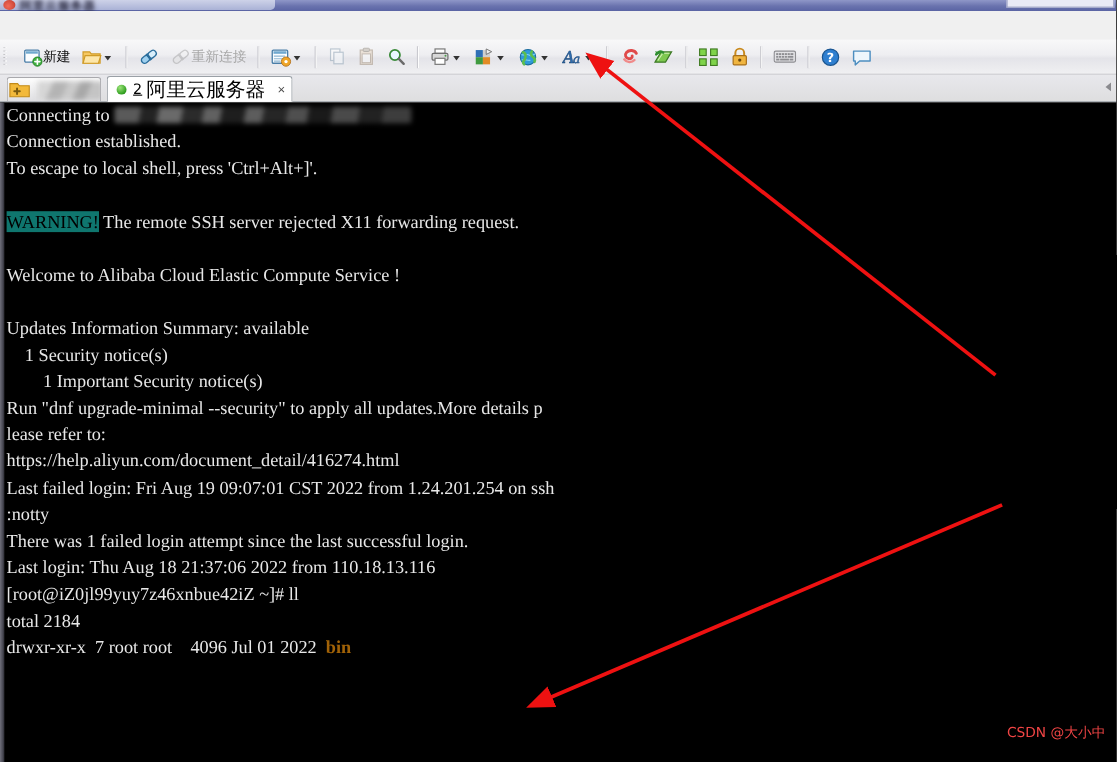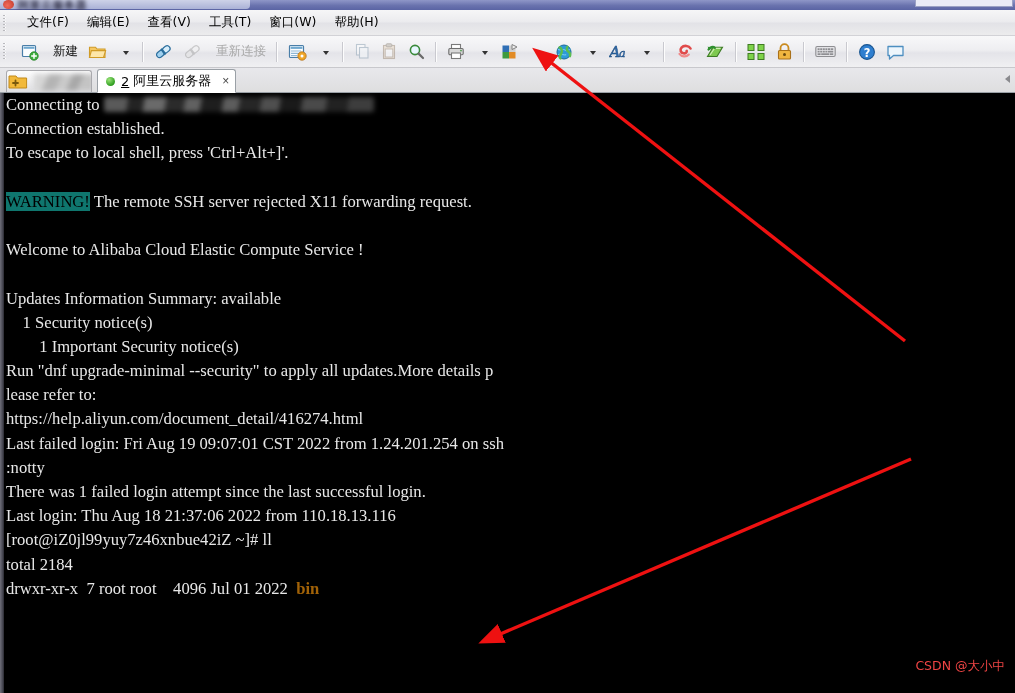--- a/index.html
+++ b/index.html
@@ -123,21 +123,21 @@
     gap: 0px;
   }
   .tb-btn {
     display: flex;
     align-items: center;
     height: 24px;
     padding: 0 4px;
     border: 1px solid transparent;
     border-radius: 3px;
     cursor: default;
-    gap: 14px;
+    gap: 0;
   }
   .tb-label {
     font-family: "DejaVu Sans", "Liberation Sans", sans-serif;
     font-size: 12.5px;
     color: #111;
     white-space: nowrap;
   }
   .tb-label.dim { color: #a8a8a8; }
   .tb-sep {
     width: 1px; height: 20px;
@@ -217,21 +217,21 @@
   }
   .tab-num {
     font-family: "DejaVu Sans", "Liberation Sans", sans-serif;
     font-size: 13px;
     color: #000;
     text-decoration: underline;
     margin-right: 4px;
   }
   .tab-title {
     font-family: "DejaVu Sans", "Liberation Sans", sans-serif;
-    font-size: 13px;
+    font-size: 18px;
     color: #000;
     white-space: nowrap;
   }
   .tab-close {
     margin-left: 11px;
     font-family: "Liberation Sans", sans-serif;
     font-size: 12px;
     color: #4a4a4a;
     cursor: default;
   }
@@ -324,31 +324,20 @@
 <div id="app">
 
   <div class="titlebar">
     <div class="titlebar-left">
       <div class="titlebar-icon"></div>
       <div class="titlebar-text">阿里云服务器</div>
     </div>
     <div class="titlebar-ctl"></div>
   </div>
 
-  <div class="menubar">
-    <div class="gripper"></div>
-    <div class="menu-items">
-      <div class="menu-item">文件(F)</div>
-      <div class="menu-item">编辑(E)</div>
-      <div class="menu-item">查看(V)</div>
-      <div class="menu-item">工具(T)</div>
-      <div class="menu-item">窗口(W)</div>
-      <div class="menu-item">帮助(H)</div>
-    </div>
-  </div>
 
   <div class="toolbar">
     <div class="gripper" style="top:7px;"></div>
     <div class="tb-inner">
 
       <div class="tb-btn">
         <svg class="ic" width="18" height="18" viewBox="0 0 18 18">
           <rect x="1.5" y="2.5" width="13" height="11" rx="1" fill="#fbfdff" stroke="#4a7ea8" stroke-width="1.2"></rect>
           <rect x="2.6" y="3.6" width="10.8" height="2.2" fill="#6fa8cf"></rect>
           <circle cx="13" cy="13" r="4.2" fill="#3faf3f" stroke="#1e7d1e" stroke-width="0.8"></circle>

